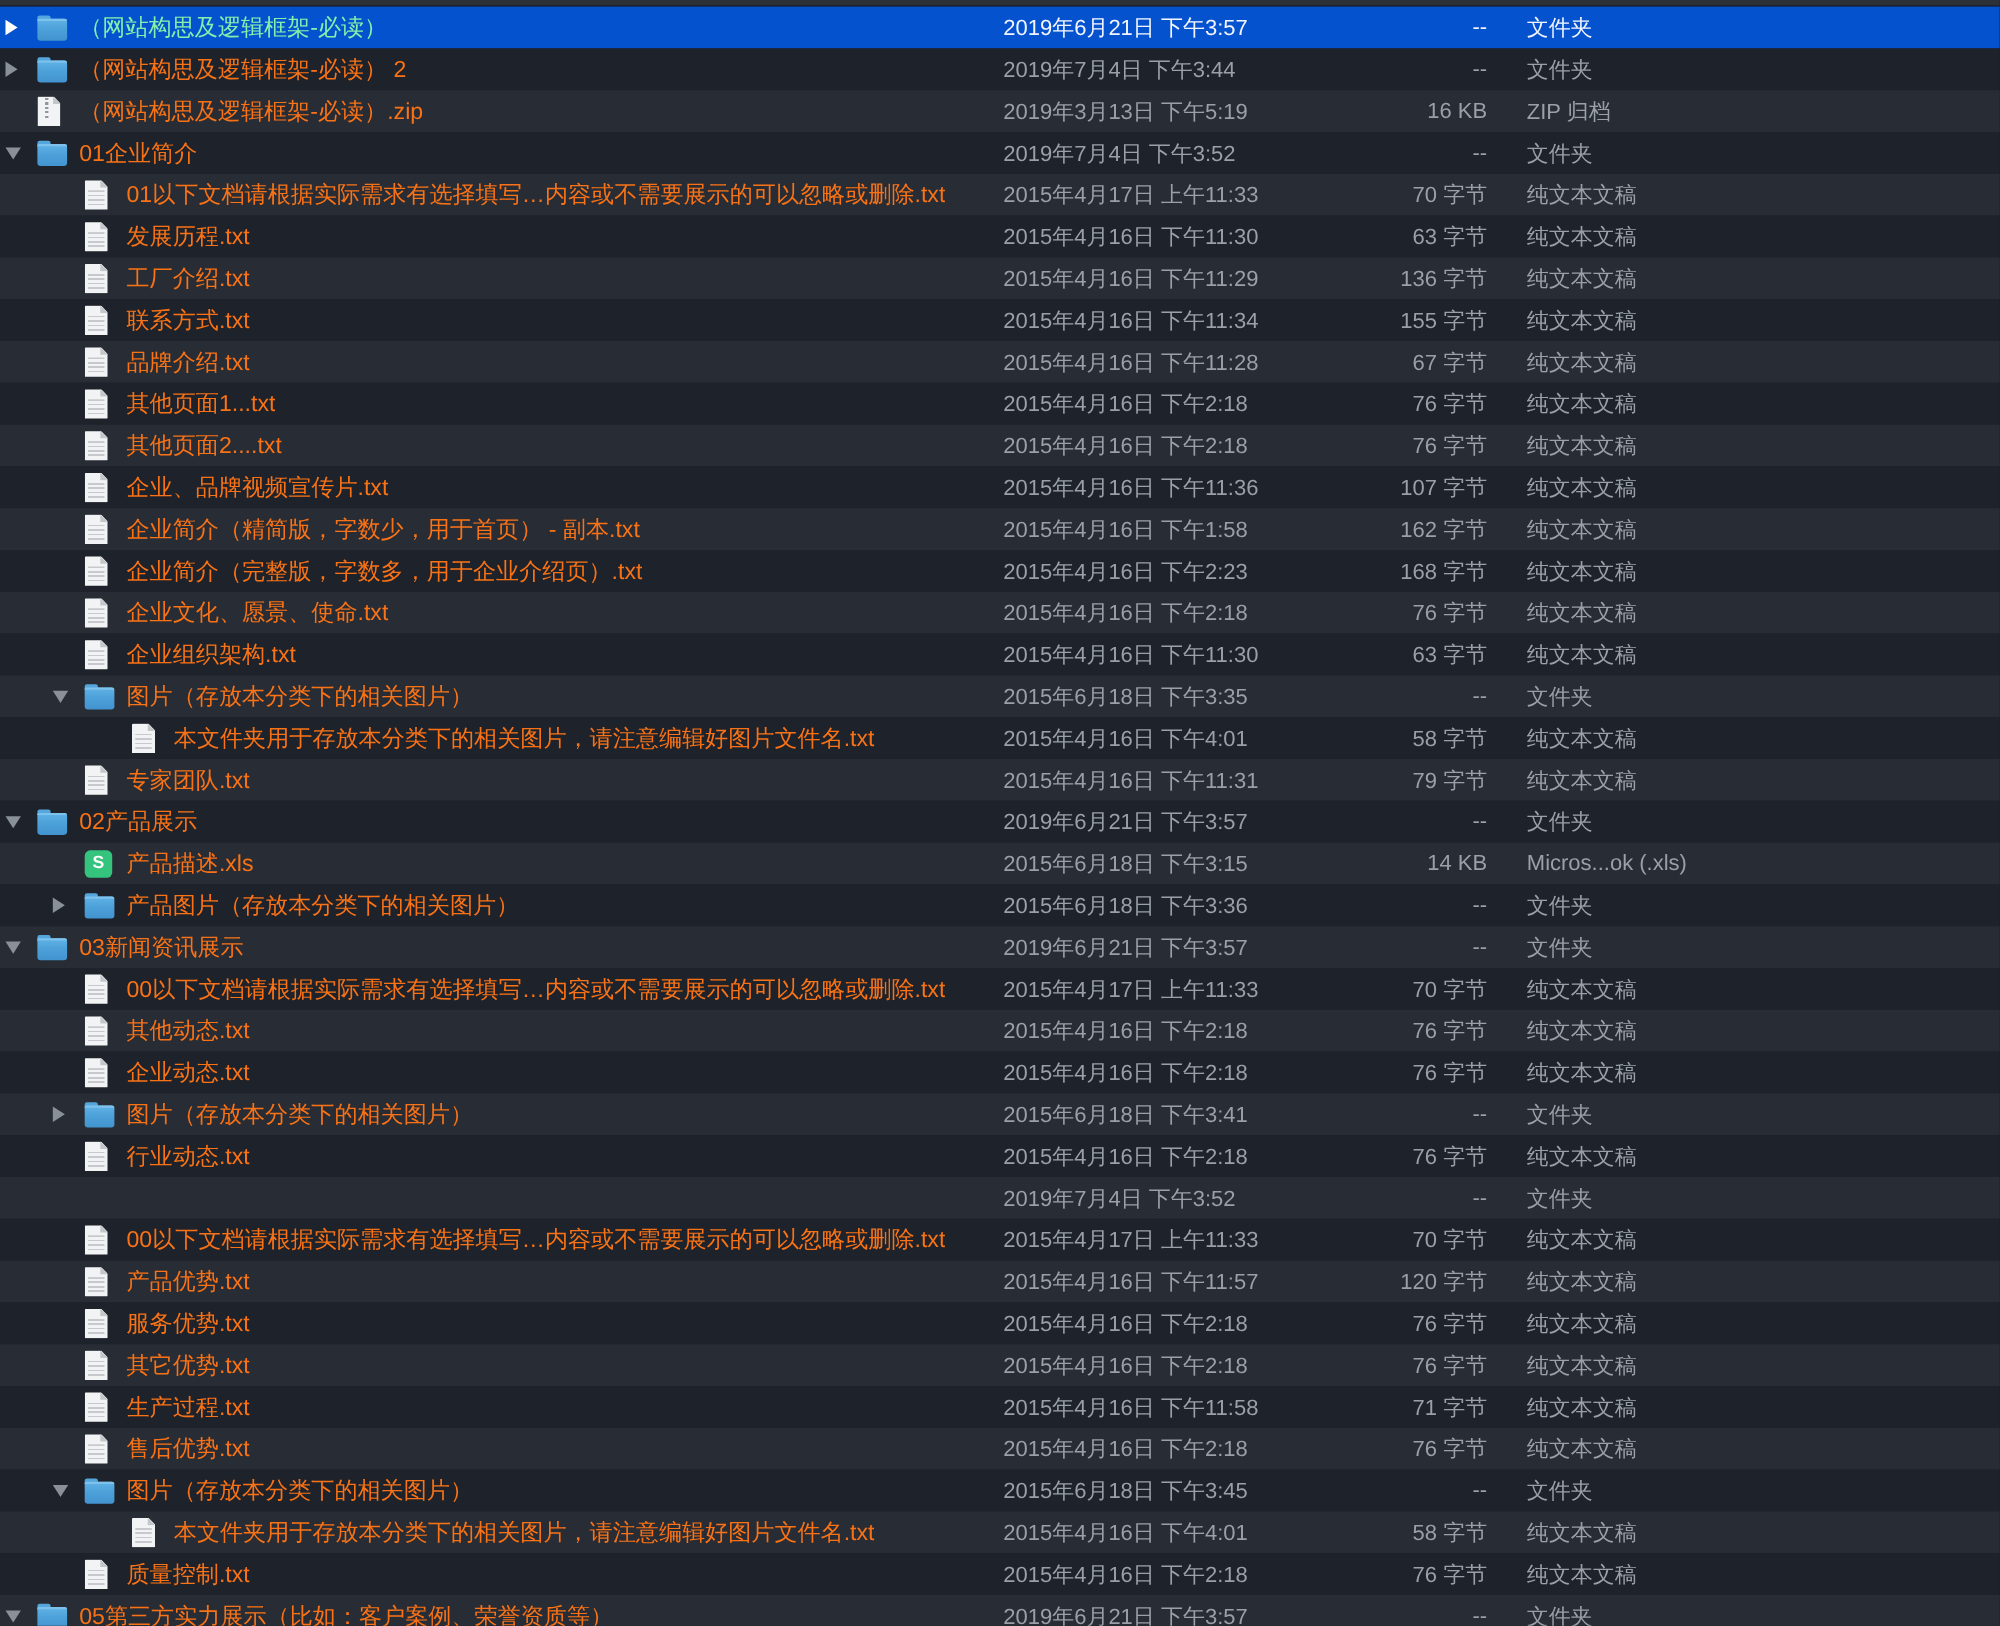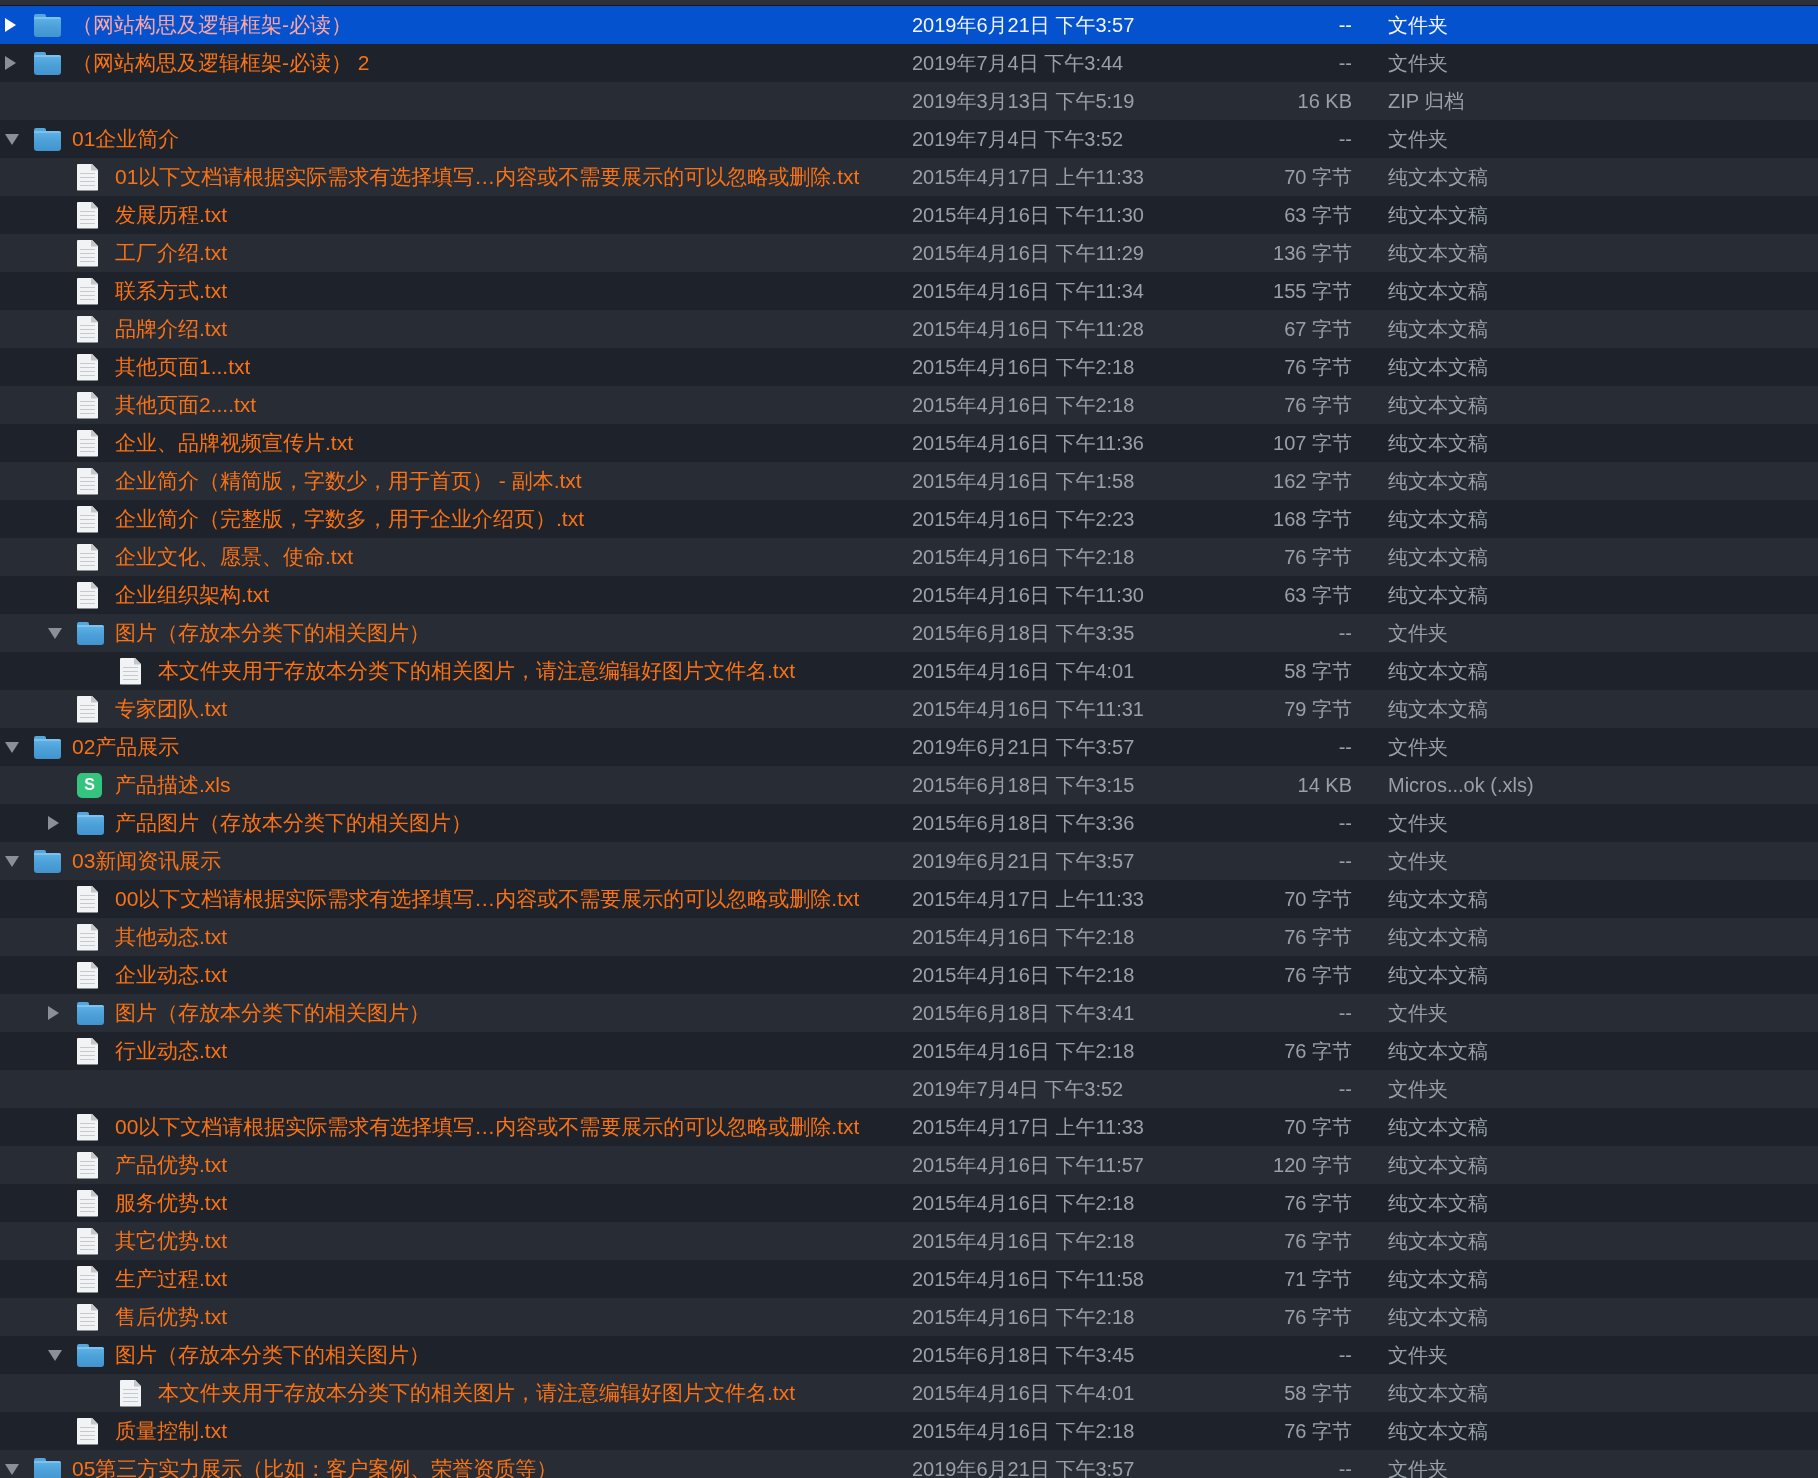--- a/index.html
+++ b/index.html
@@ -43,21 +43,21 @@
     clip-path:polygon(0 0,70% 0,100% 24%,100% 100%,0 100%);}
   .icon-zip::before{content:"";position:absolute;top:0;right:0;width:7px;height:7px;
     background:#c3c7cb;clip-path:polygon(0 0,100% 100%,0 100%);}
   .icon-zip::after{content:"";position:absolute;left:7px;top:1px;bottom:7px;width:3px;
     background:repeating-linear-gradient(#8f959c 0 2px,transparent 2px 4px);}
   
   .icon-xls{width:25px;height:25px;border-radius:5px;background:#35c47d;
     display:flex;align-items:center;justify-content:center;
     color:#ffffff;font-weight:bold;font-size:16px;line-height:1;}
   .label{white-space:nowrap;color:#f97316;font-size:21px;}
-  .row--selected .label{color:#fca5a5;}
+  .row--selected .label{color:#86efac;}
   .cell{position:absolute;top:0;height:38px;display:flex;align-items:center;
     color:#9aa0a8;font-size:20px;white-space:nowrap;}
   .cell-date{left:912px;}
   .cell-size{left:1150px;width:202px;justify-content:flex-end;}
   .cell-kind{left:1388px;}
   .row--selected .cell{color:#f2f5ff;}
 </style>
 </head>
 <body>
 
@@ -87,20 +87,28 @@
       <span class="iconbox">
           <span class="fileicon icon-folder"></span>
         </span>
       <span class="label">（网站构思及逻辑框架-必读） 2</span>
     </div>
     <span class="cell cell-date">2019年7月4日 下午3:44</span>
     <span class="cell cell-size">--</span>
     <span class="cell cell-kind">文件夹</span>
   </div>
     <div class="row row--light">
+    <div class="name-area">
+      <span class="indent" style="width: 0px;"></span>
+      <span class="disc"></span>
+      <span class="iconbox">
+          <span class="fileicon icon-zip"></span>
+        </span>
+      <span class="label">（网站构思及逻辑框架-必读）.zip</span>
+    </div>
     <span class="cell cell-date">2019年3月13日 下午5:19</span>
     <span class="cell cell-size">16 KB</span>
     <span class="cell cell-kind">ZIP 归档</span>
   </div>
     <div class="row row--dark">
     <div class="name-area">
       <span class="indent" style="width: 0px;"></span>
       <span class="disc">
           <span class="tri tri--expanded"></span>
         </span>

